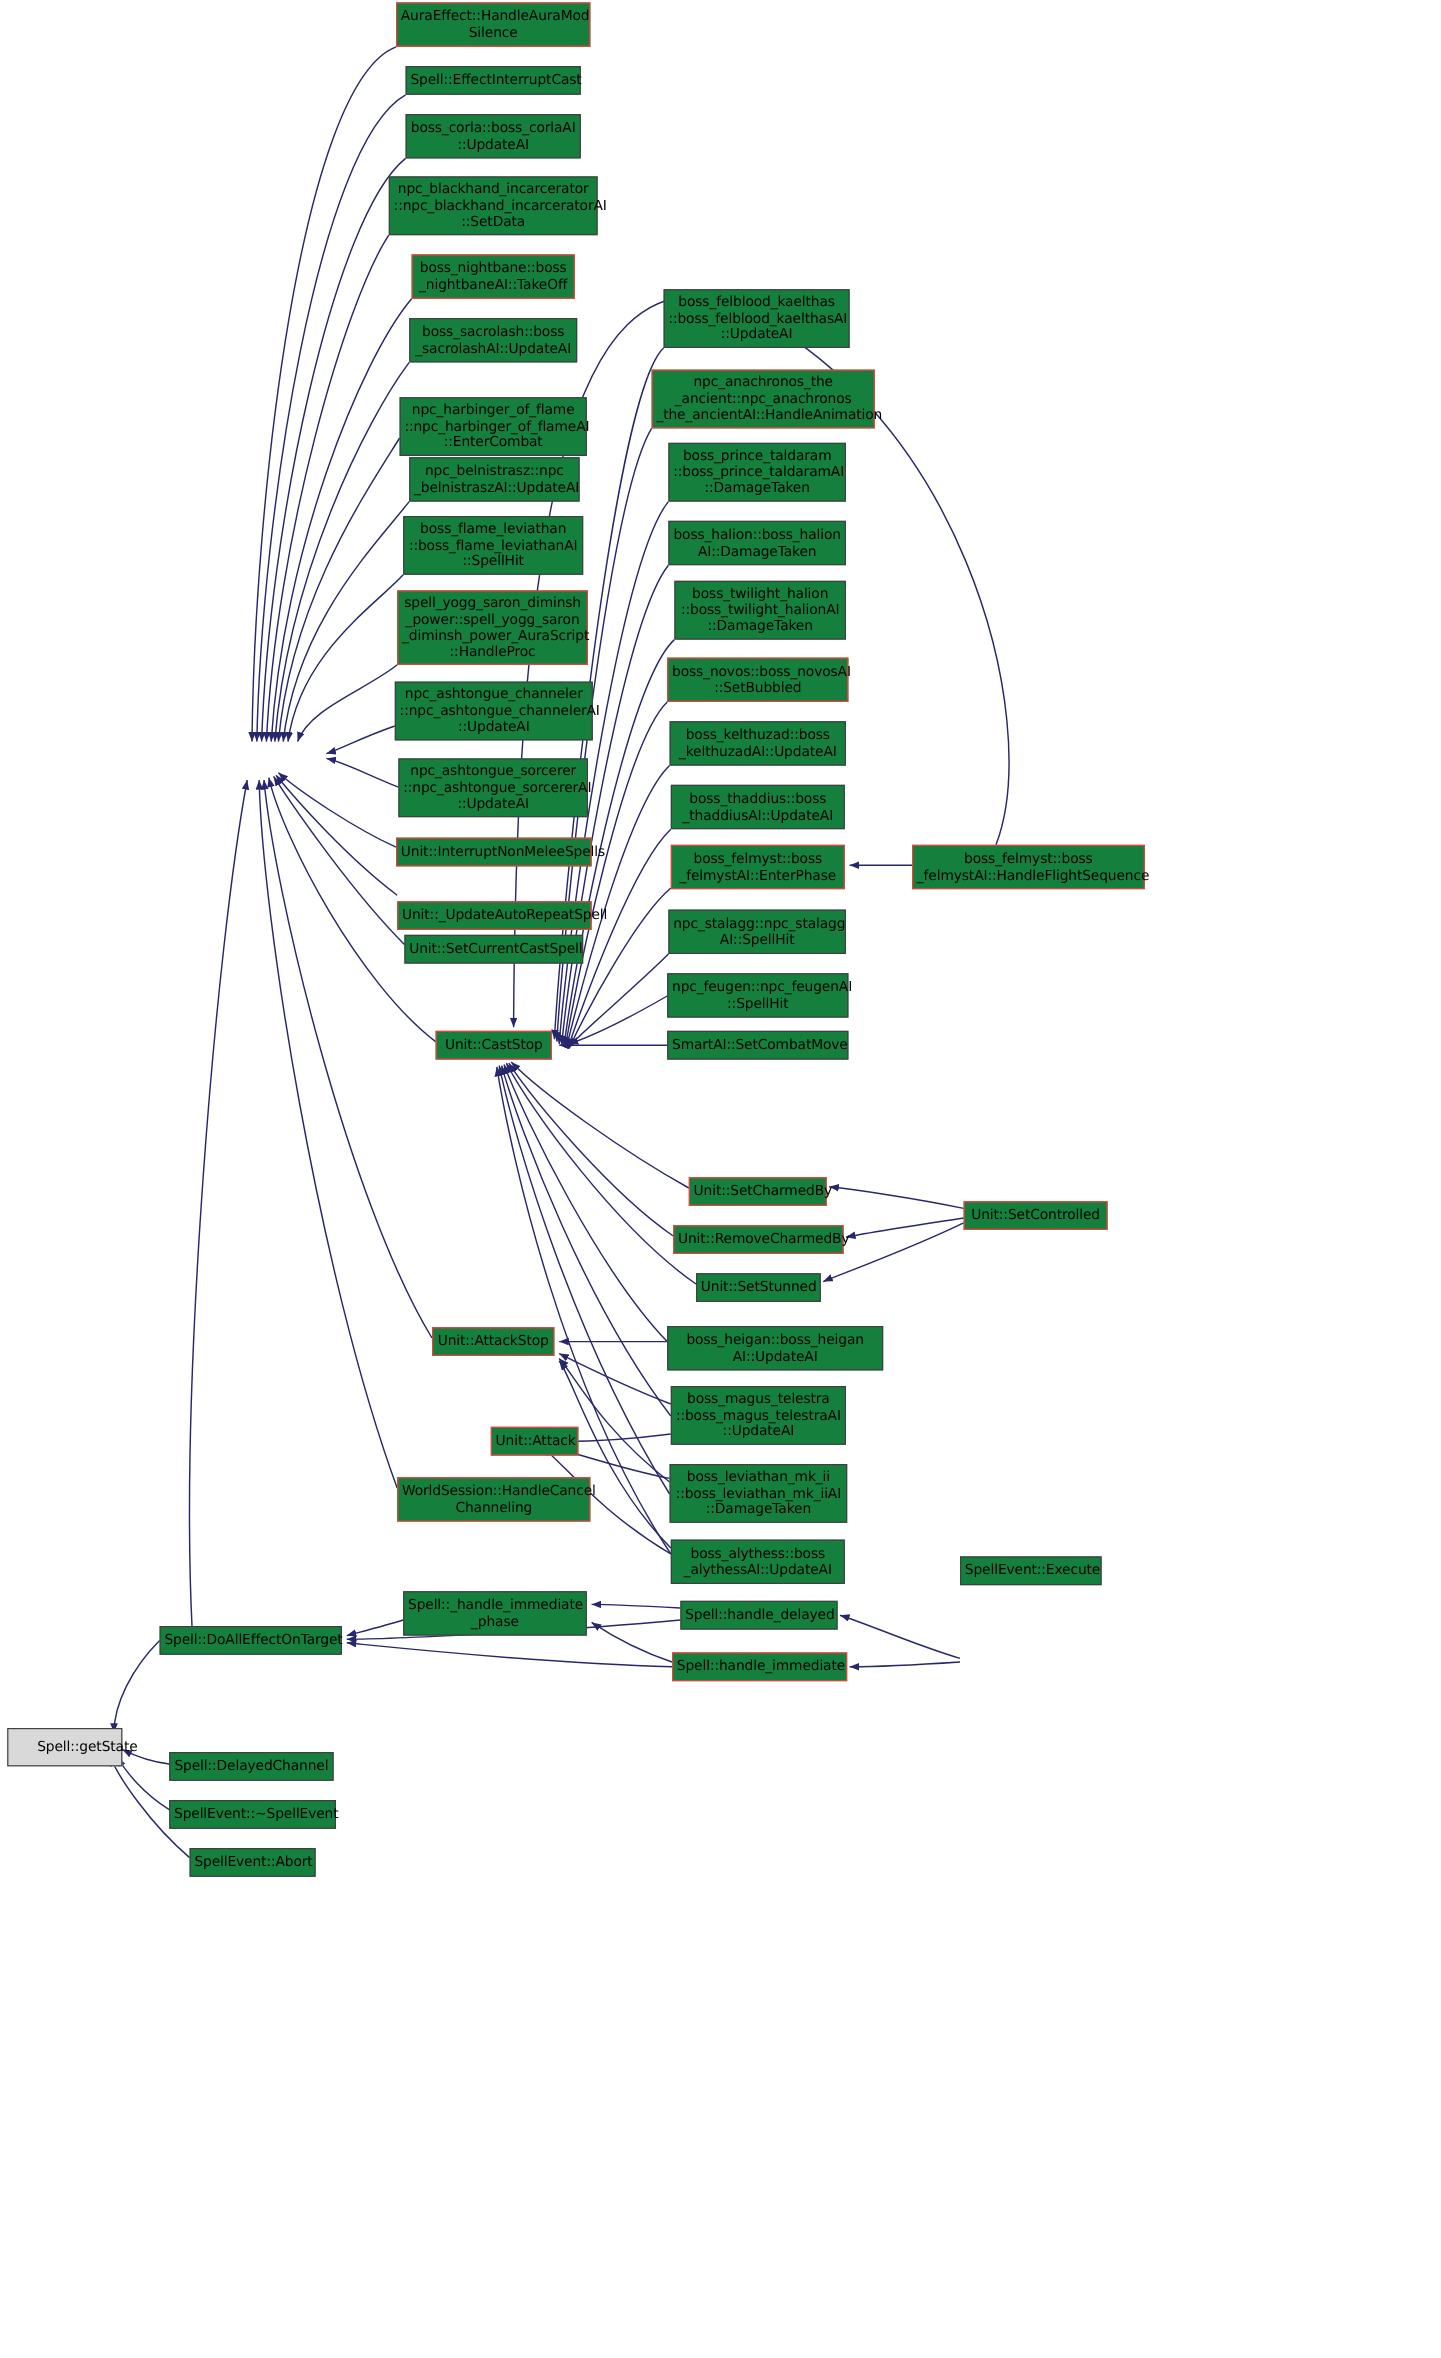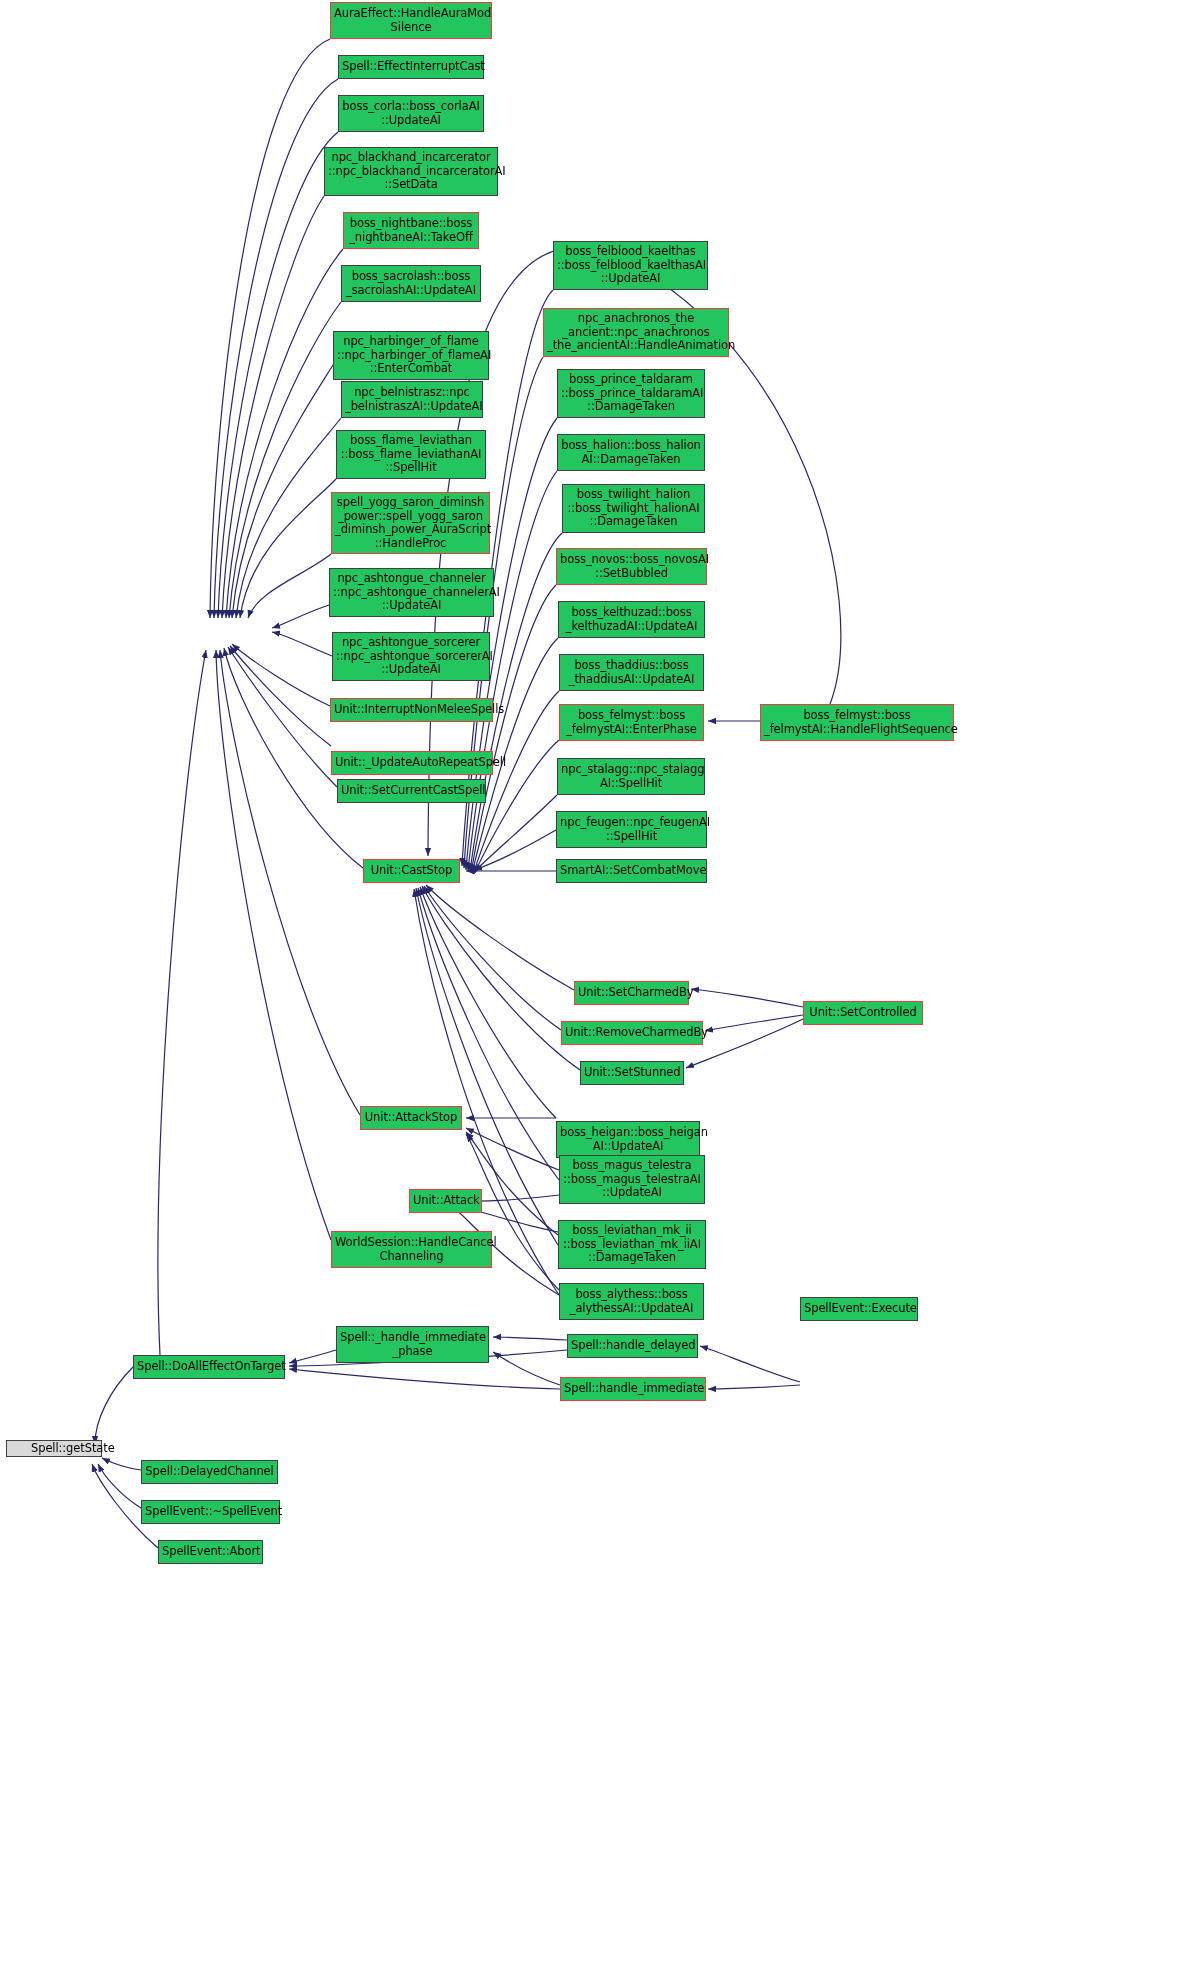--- a/index.html
+++ b/index.html
@@ -29,21 +29,21 @@
   .node {
     position: absolute;
     box-sizing: border-box;
     display: flex;
     align-items: center;
     justify-content: center;
     text-align: center;
     font-size: 11.5px;
     line-height: 13.5px;
     color: #000000;
-    background: #22c55e;
+    background: #15803d;
     border: 1px solid #404040;
     white-space: pre-line;
     padding: 1px 3px;
     letter-spacing: -0.1px;
   }
   .node.red {
     border-color: #f03c3c;
   }
   .node.root {
     background: #d9d9d9;
@@ -163,21 +163,21 @@
       <div class="node red" style="left: 331px; top: 738px; width: 162px; height: 24px; margin-top: 13px;"><span>Unit::_UpdateAutoRepeatSpell</span></div>
       <div class="node" style="left: 337px; top: 779px; width: 149px; height: 24px;"><span>Unit::SetCurrentCastSpell</span></div>
       <div class="node red" style="left: 363px; top: 859px; width: 97px; height: 24px;"><span>Unit::CastStop</span></div>
       <div class="node red" style="left: 360px; top: 1106px; width: 102px; height: 24px;"><span>Unit::AttackStop</span></div>
       <div class="node red" style="left: 375px; top: 1189px; width: 73px; height: 24px; margin-left: 34px;"><span>Unit::Attack</span></div>
       <div class="node red" style="left: 331px; top: 1231px; width: 161px; height: 37px;"><span>WorldSession::HandleCancel
 Channeling</span></div>
       <div class="node" style="left: 336px; top: 1326px; width: 153px; height: 37px;"><span>Spell::_handle_immediate
 _phase</span></div>
       <div class="node" style="left: 133px; top: 1355px; width: 152px; height: 24px;"><span>Spell::DoAllEffectOnTarget</span></div>
-      <div class="node root" style="left: 6px; top: 1440px; width: 96px; height: 17px; padding-left: 24px;"><span>Spell::getState</span></div>
+      <div class="node root" style="left: 6px; top: 1440px; width: 96px; height: 32px; padding-left: 24px;"><span>Spell::getState</span></div>
       <div class="node" style="left: 141px; top: 1460px; width: 137px; height: 24px;"><span>Spell::DelayedChannel</span></div>
       <div class="node" style="left: 141px; top: 1500px; width: 139px; height: 24px;"><span>SpellEvent::~SpellEvent</span></div>
       <div class="node" style="left: 158px; top: 1540px; width: 105px; height: 24px;"><span>SpellEvent::Abort</span></div>
       <div class="node" style="left: 553px; top: 241px; width: 155px; height: 49px;"><span>boss_felblood_kaelthas
 ::boss_felblood_kaelthasAI
 ::UpdateAI</span></div>
       <div class="node red" style="left: 543px; top: 308px; width: 186px; height: 49px;"><span>npc_anachronos_the
 _ancient::npc_anachronos
 _the_ancientAI::HandleAnimation</span></div>
       <div class="node" style="left: 557px; top: 369px; width: 148px; height: 49px;"><span>boss_prince_taldaram
@@ -197,21 +197,21 @@
       <div class="node red" style="left: 559px; top: 704px; width: 145px; height: 37px;"><span>boss_felmyst::boss
 _felmystAI::EnterPhase</span></div>
       <div class="node" style="left: 557px; top: 758px; width: 148px; height: 37px;"><span>npc_stalagg::npc_stalagg
 AI::SpellHit</span></div>
       <div class="node" style="left: 556px; top: 811px; width: 151px; height: 37px;"><span>npc_feugen::npc_feugenAI
 ::SpellHit</span></div>
       <div class="node" style="left: 556px; top: 859px; width: 151px; height: 24px;"><span>SmartAI::SetCombatMove</span></div>
       <div class="node red" style="left: 574px; top: 981px; width: 115px; height: 24px;"><span>Unit::SetCharmedBy</span></div>
       <div class="node red" style="left: 561px; top: 1021px; width: 142px; height: 24px;"><span>Unit::RemoveCharmedBy</span></div>
       <div class="node" style="left: 580px; top: 1061px; width: 104px; height: 24px;"><span>Unit::SetStunned</span></div>
-      <div class="node" style="left: 556px; top: 1105px; width: 144px; height: 37px; margin-top: 16px;"><span>boss_heigan::boss_heigan
+      <div class="node" style="left: 556px; top: 1105px; width: 180px; height: 37px;"><span>boss_heigan::boss_heigan
 AI::UpdateAI</span></div>
       <div class="node" style="left: 559px; top: 1155px; width: 146px; height: 49px;"><span>boss_magus_telestra
 ::boss_magus_telestraAI
 ::UpdateAI</span></div>
       <div class="node" style="left: 558px; top: 1220px; width: 148px; height: 49px;"><span>boss_leviathan_mk_ii
 ::boss_leviathan_mk_iiAI
 ::DamageTaken</span></div>
       <div class="node" style="left: 559px; top: 1283px; width: 145px; height: 37px;"><span>boss_alythess::boss
 _alythessAI::UpdateAI</span></div>
       <div class="node" style="left: 567px; top: 1334px; width: 131px; height: 24px;"><span>Spell::handle_delayed</span></div>

